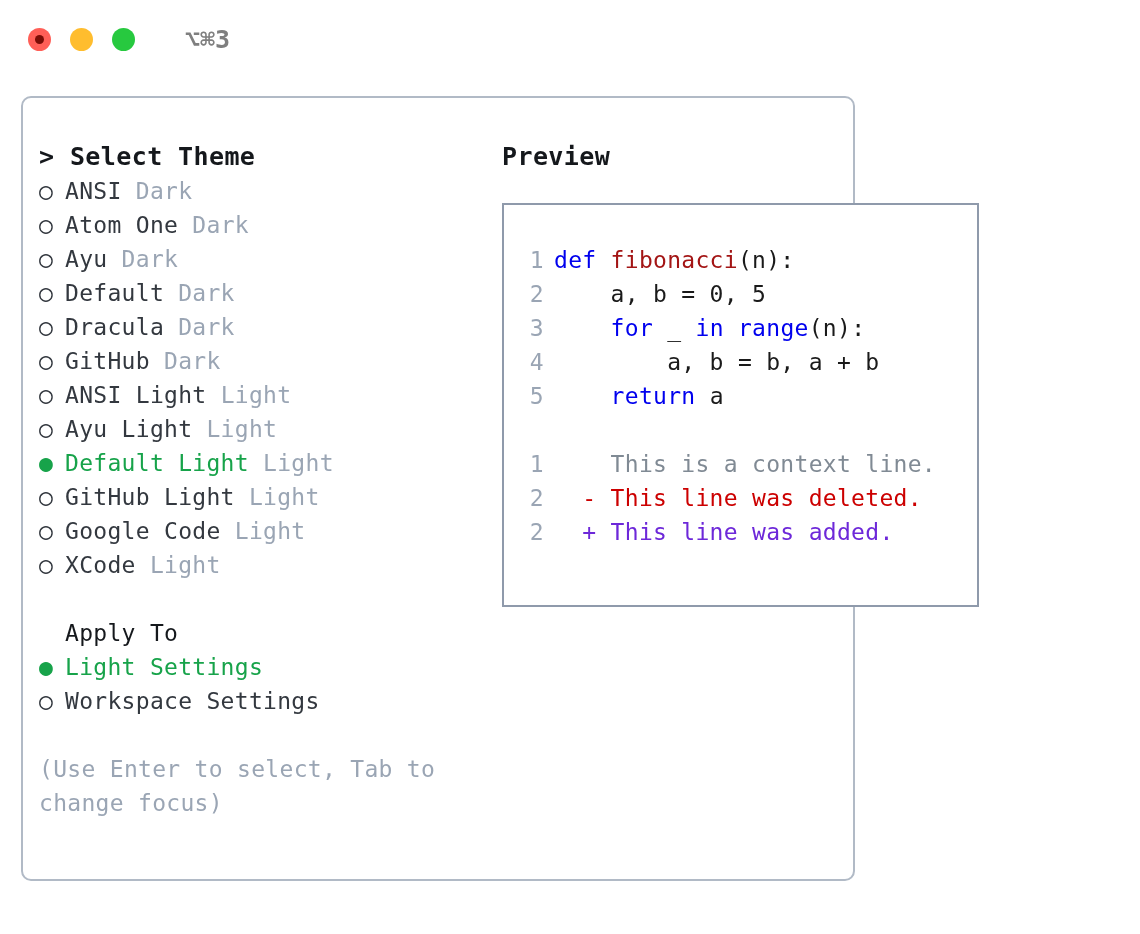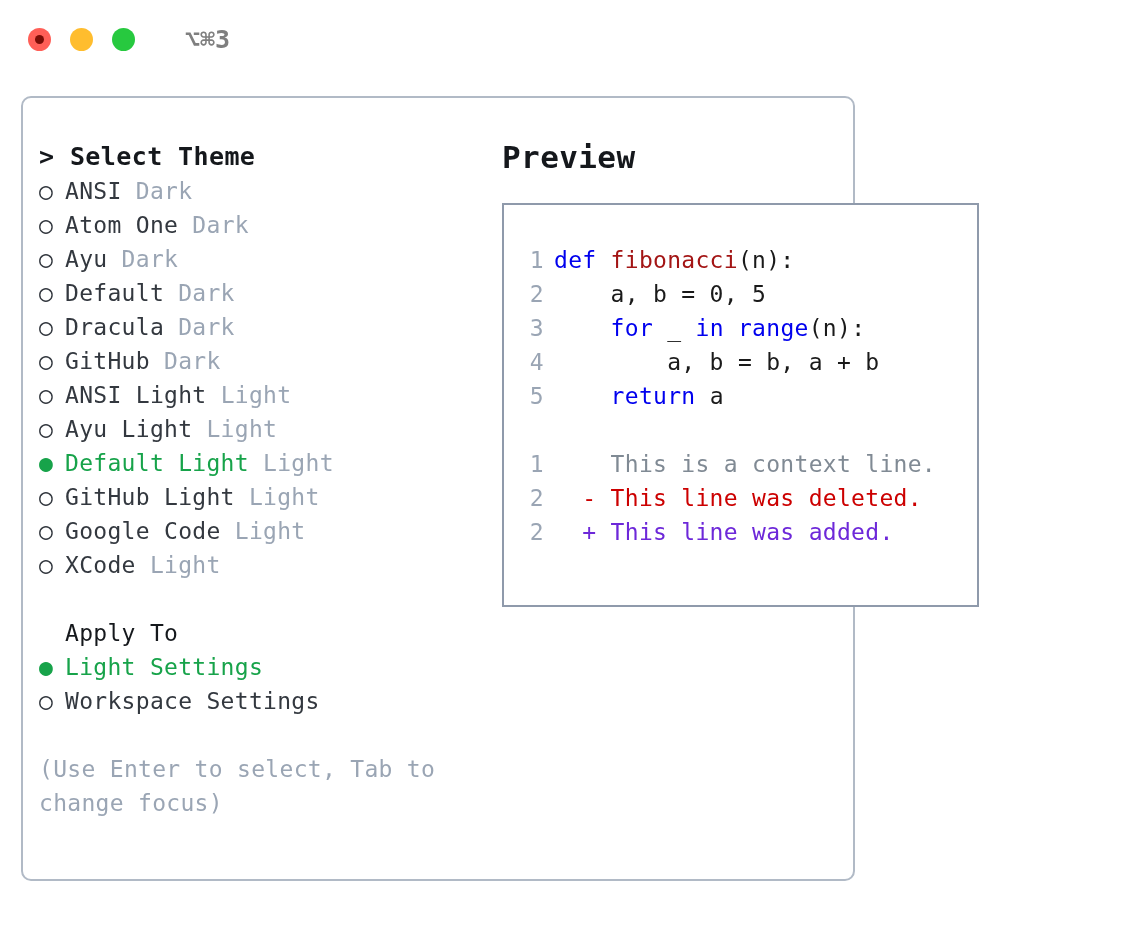--- a/index.html
+++ b/index.html
@@ -118,21 +118,21 @@
     letter-spacing: 0.3px;
   }
 
   
   .right-col {
     position: absolute;
     left: 479px; top: 42px;
     width: 490px;
   }
   .preview-head {
-    font-size: 31px;
+    font-size: 25px;
     font-weight: bold;
     color: #15181c;
     line-height: 34px;
     letter-spacing: 0.4px;
   }
   .preview-box {
     margin-top: 29px;
     width: 477px; height: 404px;
     border: 2px solid #8f9aab;
     background: #ffffff;

